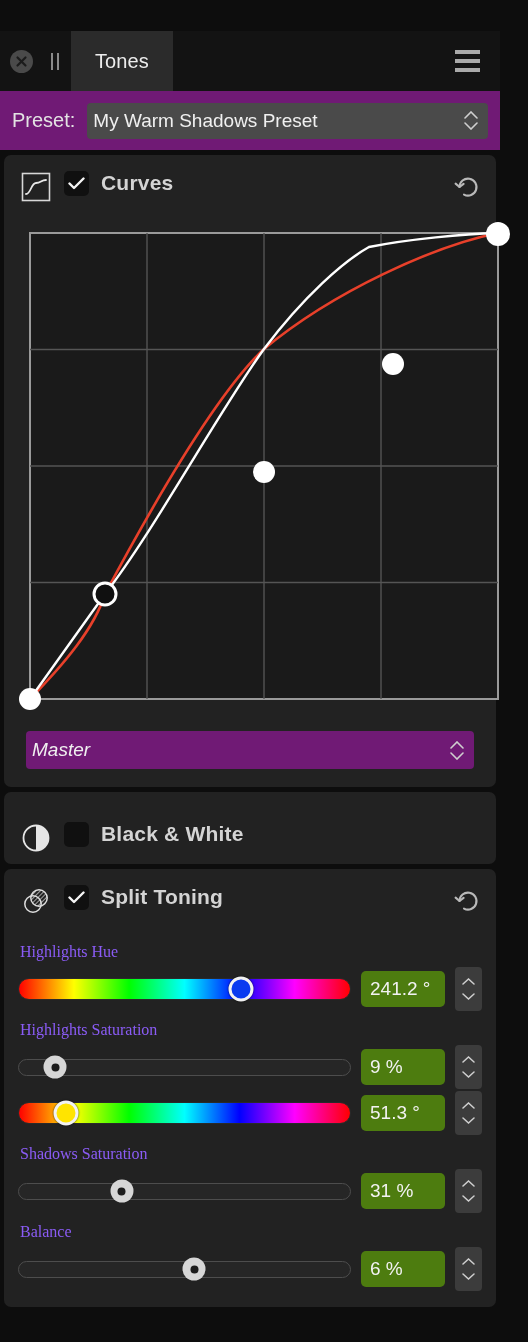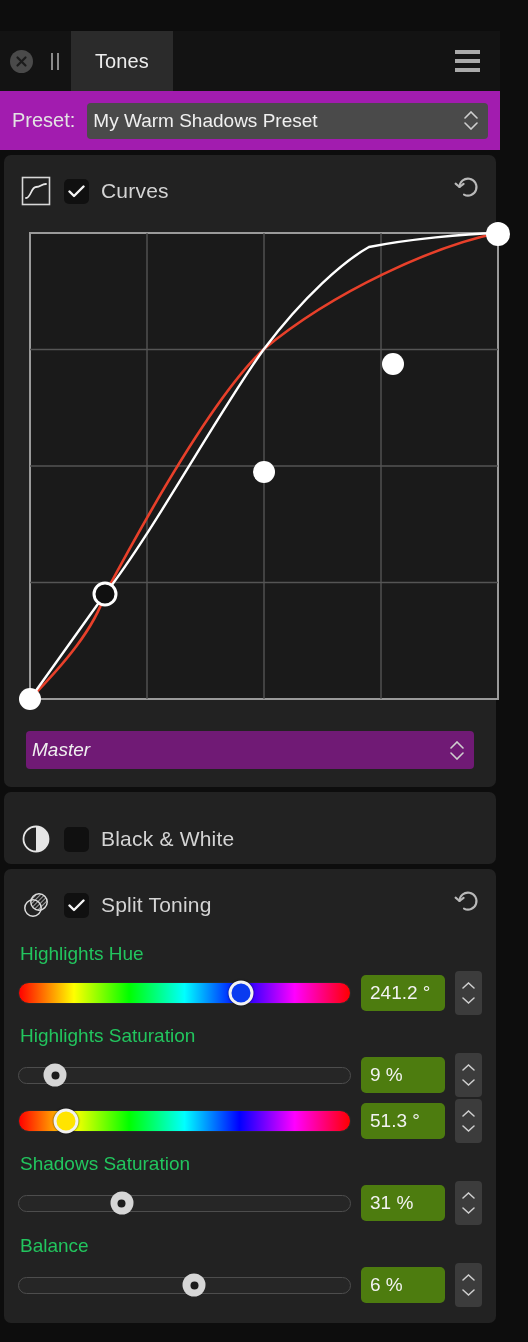--- a/index.html
+++ b/index.html
@@ -29,38 +29,38 @@
     background: #2b2b2b; display: flex; align-items: center; justify-content: center;
     padding: 0 24px; color: #ededed; font-size: 20px; letter-spacing: .1px;
     margin-left: 6px;
   }
   .tb-spacer { flex: 1; }
   .hamburger { display: flex; flex-direction: column; gap: 5px; justify-content: center; padding: 0 20px 0 0; align-self: center; }
   .hamburger i { display: block; width: 25px; height: 4px; background: #a9a9a9; }
 
   
   .preset-row {
-    height: 59px; background: #a21caf; display: flex; align-items: center;
+    height: 59px; background: #701a75; display: flex; align-items: center;
     padding: 0 12px; gap: 12px; flex: 0 0 59px;
   }
   .preset-label { color: #e3e3e3; font-size: 20px; }
   .combo {
     flex: 1; height: 36px; background: #4a4a4a; border-radius: 4px;
     display: flex; align-items: center; padding: 0 6px; position: relative;
   }
   .combo-text { color: #f0f0f0; font-size: 19px; flex: 1; white-space: nowrap; overflow: hidden; }
   .stepper-chevrons { display: flex; flex-direction: column; gap: 3px; align-items: center; padding-right: 4px; }
   .stepper-chevrons svg { display: block; }
 
   
   .panel {
     background: #222222; border-radius: 7px; margin: 5px 4px 0 4px;
     position: relative;
   }
-  .panel-head { display: flex; align-items: center; padding: 16px 16px 0 16px; gap: 12px; height: 56px; }
+  .panel-head { display: flex; align-items: flex-start; padding: 16px 16px 0 16px; gap: 12px; height: 56px; font-weight: bold; }
   .mod-icon { width: 32px; height: 32px; display: flex; align-items: center; justify-content: center; }
   .checkbox {
     width: 25px; height: 25px; border-radius: 5px; background: #101010;
     display: flex; align-items: center; justify-content: center; flex: 0 0 25px;
   }
   .panel-title { color: #d4d4d4; font-size: 21px; letter-spacing: .2px; }
   .reset-btn { position: absolute; right: 14px; top: 18px; width: 28px; height: 28px; }
 
   
   .curve-wrap { padding: 10px 0 0 0; }
@@ -68,21 +68,21 @@
   .curve-footer { padding: 10px 22px 18px 22px; }
   .combo.dark { background: #701a75; height: 38px; font-style: italic; }
 
   
   .bw-panel .panel-head { height: 64px; padding-top: 30px; }
   .bw-panel { height: 72px; }
 
   
   .sliders { padding: 8px 0 14px 0; }
   .slider-row { padding: 0 14px; margin-bottom: 2px; }
-  .slider-label { color: #22c55e; font-size: 19px; margin: 10px 0 6px 2px; display: block; }
+  .slider-label { color: #8b5cf6; font-size: 16px; margin: 10px 0 6px 2px; display: block; font-family: Liberation Serif, serif; }
   .slider-line { display: flex; align-items: center; gap: 10px; }
   .track-hue {
     position: relative; height: 22px; border-radius: 11px; flex: 1;
     background: linear-gradient(to right,
       #ff0000 0%, #ffff00 16.6%, #00ff00 33.3%, #00ffff 50%,
       #0000ff 66.6%, #ff00ff 83.3%, #ff0000 100%);
     border: 1px solid #2a2a2a;
   }
   .track-plain {
     position: relative; height: 17px; border-radius: 9px; flex: 1;

